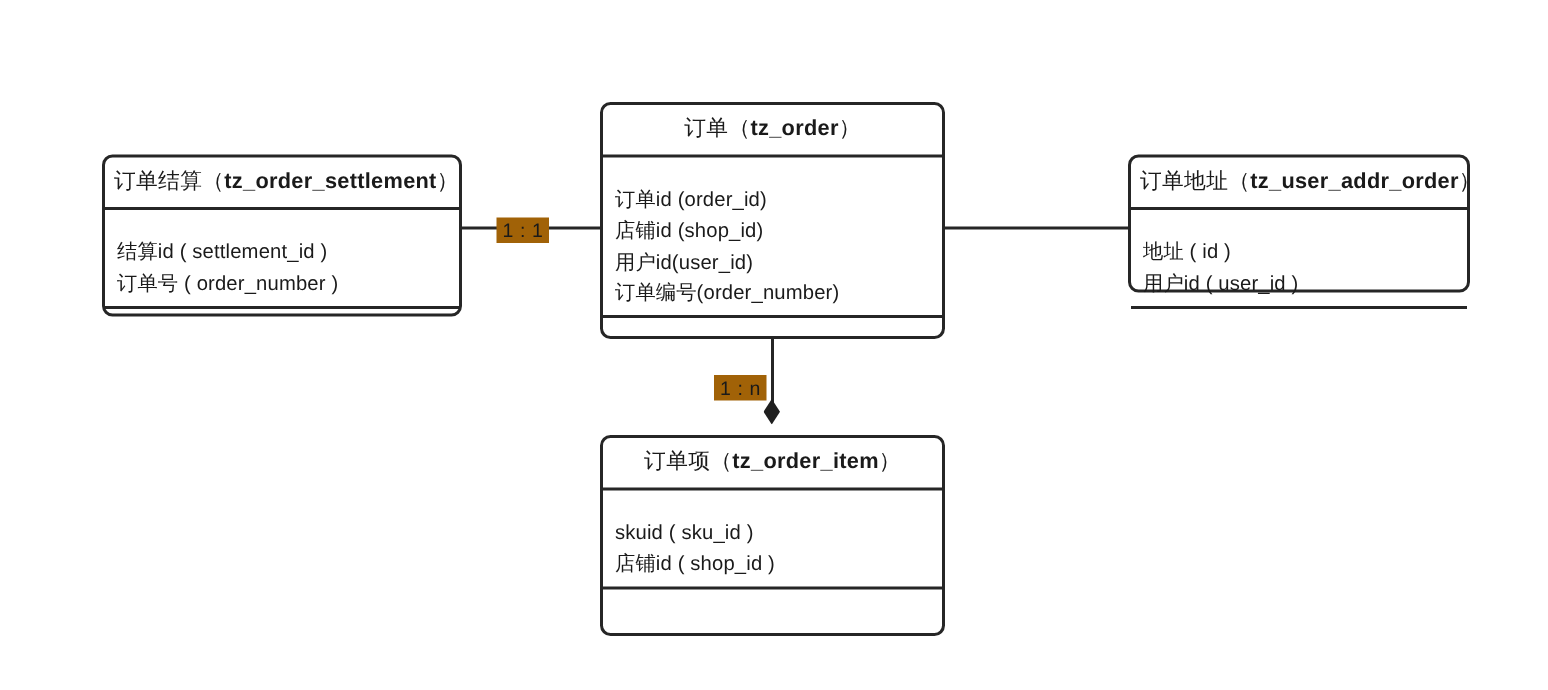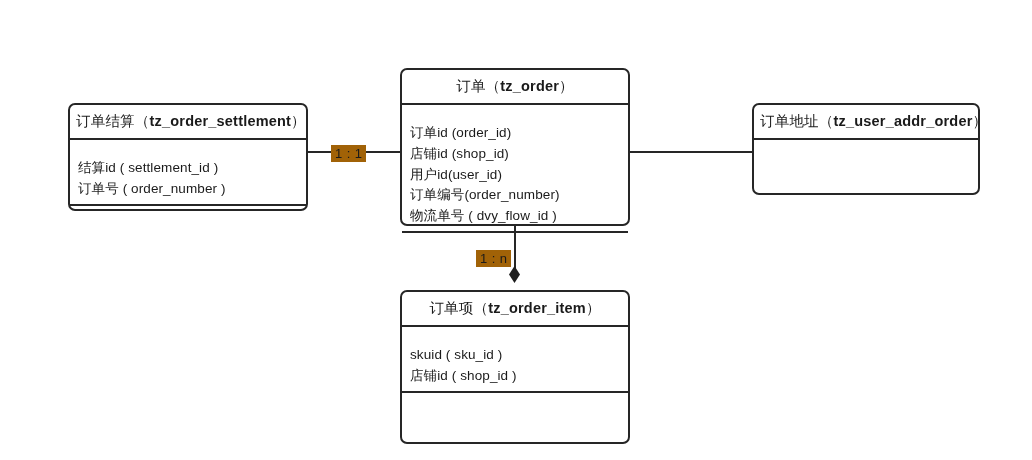--- a/index.html
+++ b/index.html
@@ -123,33 +123,36 @@
 
   <div class="entity" style="left:400px; top:68px; width:230px; height:158px;">
     <div class="entity-title">
       <span>订单</span><span>（</span><span class="tbl">tz_order</span><span>）</span>
     </div>
     <div class="attrs">
       <div class="attr">订单id (order_id)</div>
       <div class="attr">店铺id (shop_id)</div>
       <div class="attr">用户id(user_id)</div>
       <div class="attr">订单编号(order_number)</div>
-      <div class="attr">物流单号 ( dvy_flow_id )</div>
     </div>
     <div class="footer-compartment"></div>
   </div>
 
   <div class="entity" style="left:752px; top:103px; width:228px; height:92px;">
     <div class="entity-title">
       <span>订单地址</span><span>（</span><span class="tbl">tz_user_addr_order</span><span>）</span>
     </div>
+    <div class="attrs">
+      <div class="attr">地址 ( id )</div>
+      <div class="attr">用户id ( user_id )</div>
+    </div>
     <div class="footer-compartment"></div>
   </div>
 
-  <div class="entity" style="left:400px; top:290px; width:230px; height:154px;">
+  <div class="entity" style="left:400px; top:290px; width:230px; height:134px;">
     <div class="entity-title">
       <span>订单项</span><span>（</span><span class="tbl">tz_order_item</span><span>）</span>
     </div>
     <div class="attrs">
       <div class="attr">skuid ( sku_id )</div>
       <div class="attr">店铺id ( shop_id )</div>
     </div>
     <div class="footer-compartment"></div>
   </div>
 

